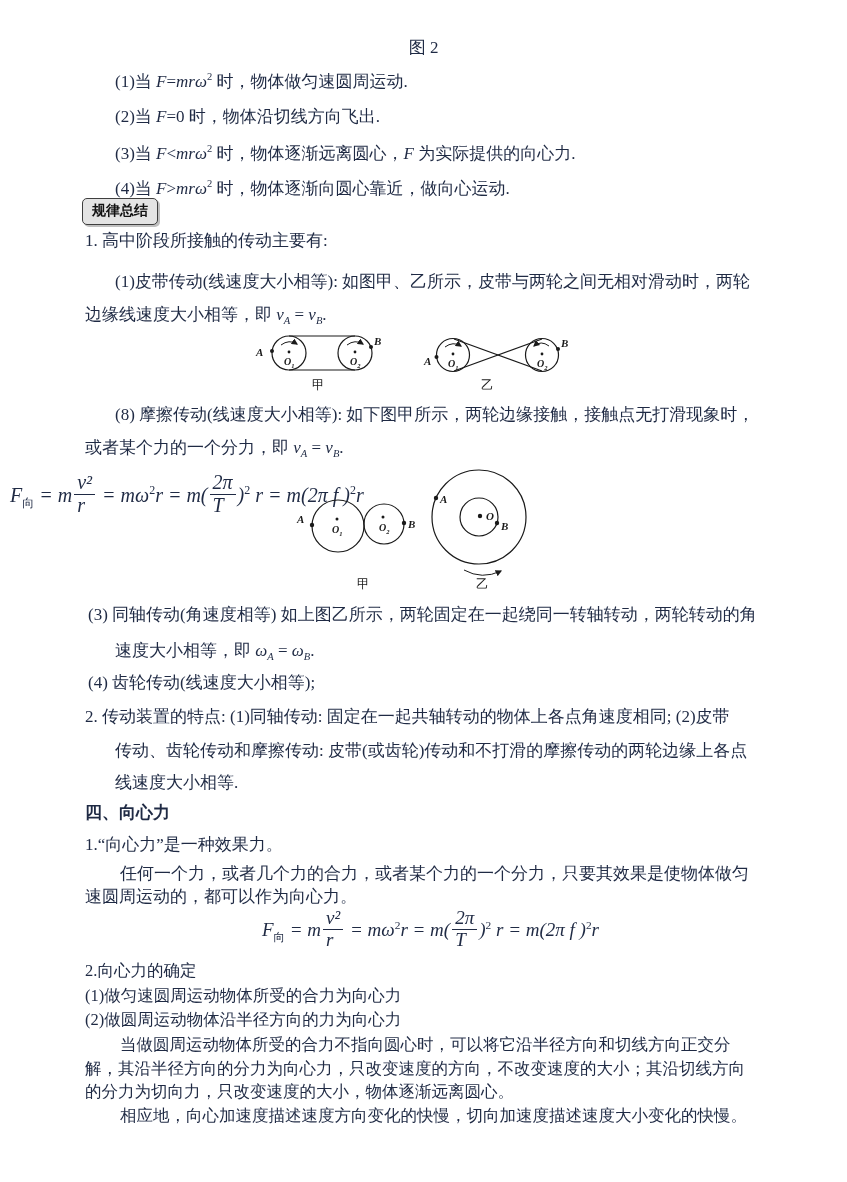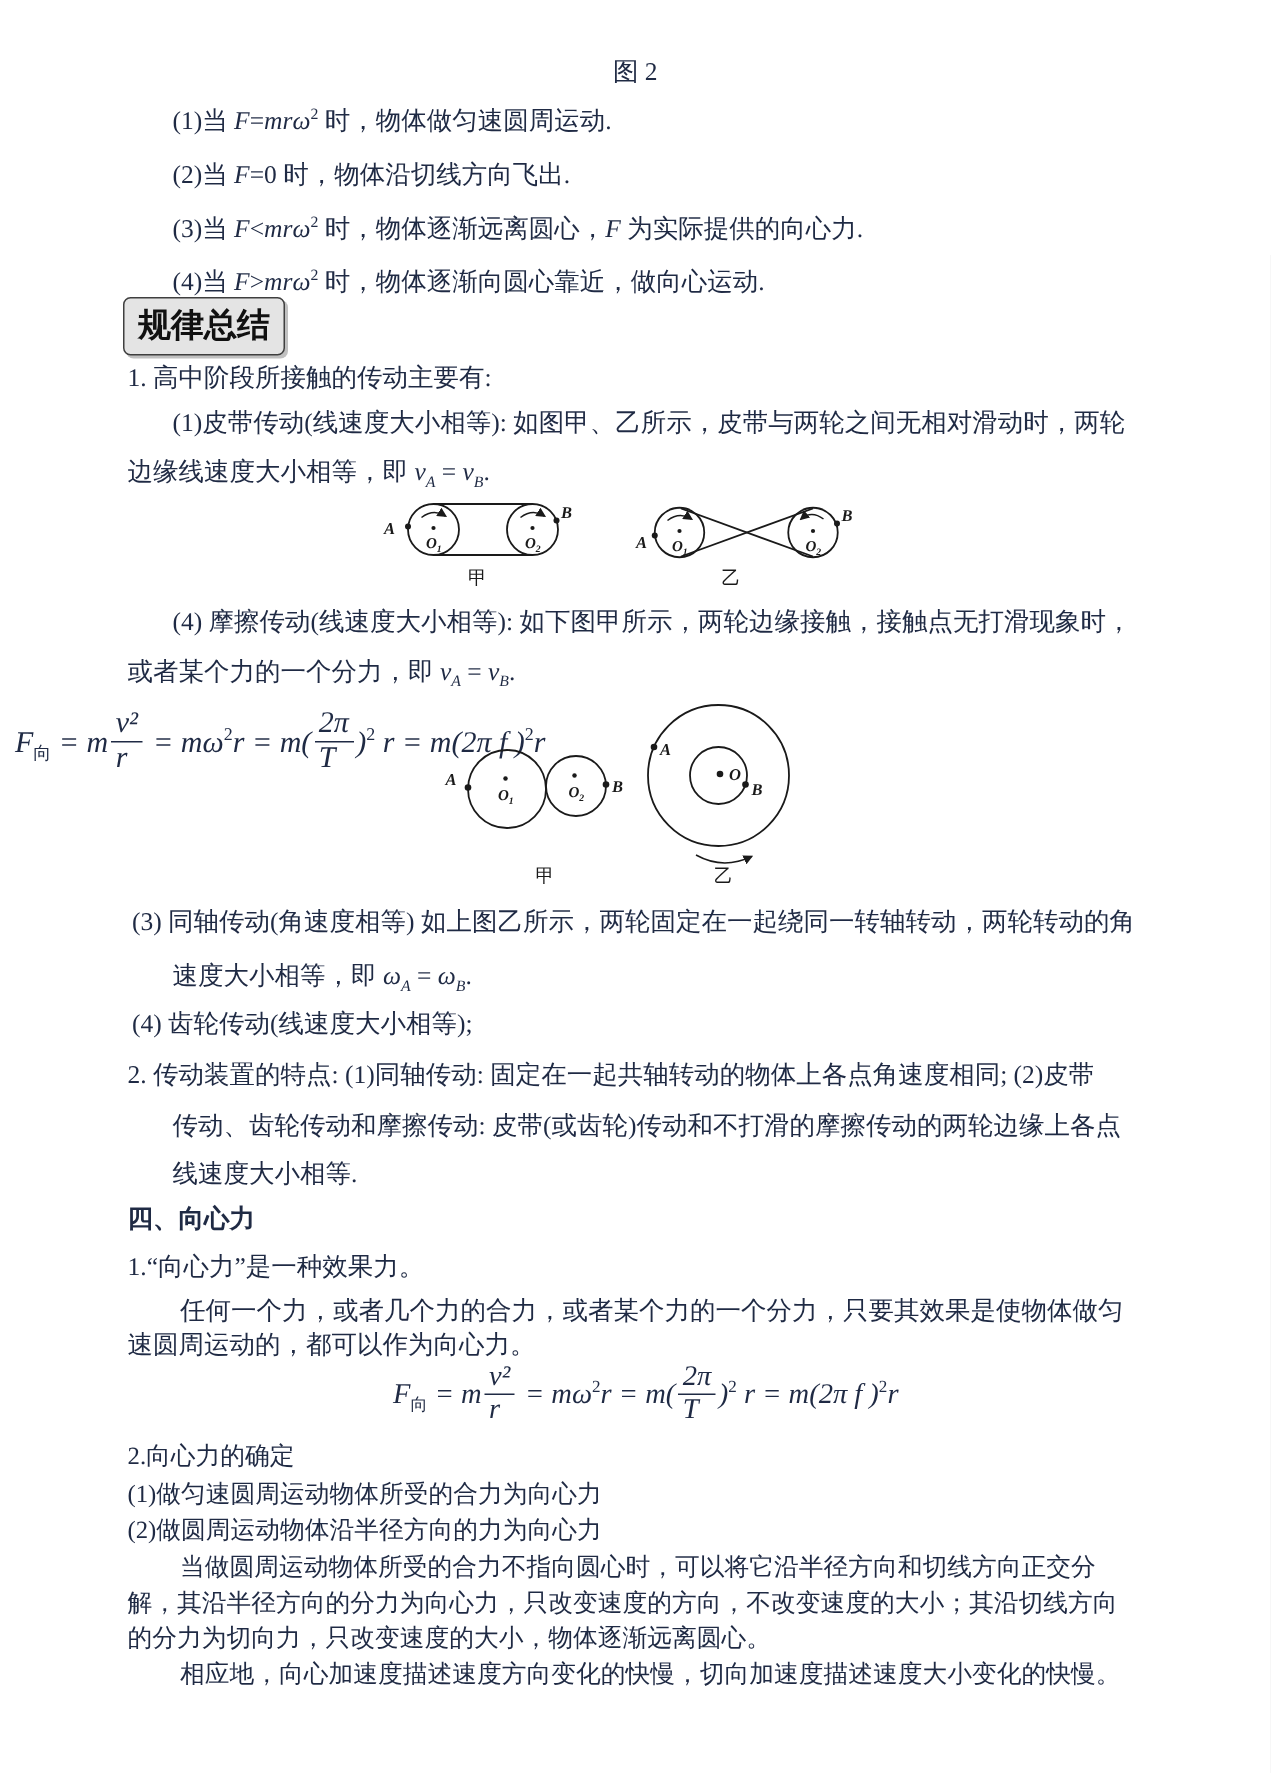--- a/index.html
+++ b/index.html
@@ -17,21 +17,21 @@
   .s16{font-size:16.5px;}
   .center{left:0; width:847px; text-align:center;}
   .bold-hei{font-family:"Liberation Sans","DejaVu Sans",sans-serif; font-weight:bold;}
   .it{font-family:"Liberation Serif",serif; font-style:italic;}
   .line sup{font-family:"Liberation Serif",serif; font-size:0.62em; font-style:normal;}
   .line sub{font-family:"Liberation Serif",serif; font-size:0.62em; font-style:italic;}
   sub.cjk{font-style:normal; font-size:0.55em;}
   .rule-box{
     position:absolute; left:82px; top:198px;
     font-family:"Liberation Sans","DejaVu Sans",sans-serif;
-    font-weight:bold; font-size:22px; color:#111;
+    font-weight:bold; font-size:14px; color:#111;
     background:var(--badge-bg); border:1.6px solid var(--badge-border);
     border-radius:5px; padding:3px 9px 4px 9px;
     box-shadow:2px 2px 0 rgba(140,140,140,.55);
   }
   .formula{
     position:absolute; white-space:nowrap;
     font-family:"Liberation Serif",serif; font-style:italic;
   }
   .formula span{font-style:italic;}
   .formula sup{font-size:0.6em; font-style:normal;}
@@ -68,21 +68,21 @@
 
   <div class="line center" style="top:37px">图 2</div>
 
   <div class="line" style="left:115px; top:70px"><span>(1)当 </span><span class="it">F</span><span>=</span><span class="it">mrω</span><sup>2</sup><span> 时，物体做匀速圆周运动.</span></div>
   <div class="line" style="left:115px; top:106px"><span>(2)当 </span><span class="it">F</span><span>=0 时，物体沿切线方向飞出.</span></div>
   <div class="line" style="left:115px; top:142px"><span>(3)当 </span><span class="it">F</span><span>&lt;</span><span class="it">mrω</span><sup>2</sup><span> 时，物体逐渐远离圆心，</span><span class="it">F</span><span> 为实际提供的向心力.</span></div>
   <div class="line" style="left:115px; top:177px"><span>(4)当 </span><span class="it">F</span><span>&gt;</span><span class="it">mrω</span><sup>2</sup><span> 时，物体逐渐向圆心靠近，做向心运动.</span></div>
 
   <div class="rule-box">规律总结</div>
 
-  <div class="line" style="left:85px;  top:241px">1.  高中阶段所接触的传动主要有:</div>
+  <div class="line" style="left:85px;  top:230px">1.  高中阶段所接触的传动主要有:</div>
   <div class="line" style="left:115px; top:271px">(1)皮带传动(线速度大小相等): 如图甲、乙所示，皮带与两轮之间无相对滑动时，两轮</div>
   <div class="line" style="left:85px;  top:304px"><span>边缘线速度大小相等，即 </span><span class="it">v</span><sub>A</sub><span> = </span><span class="it">v</span><sub>B</sub><span>.</span></div>
 
   <svg style="left:250px; top:328px" width="132" height="66" viewBox="0 0 132 66">
     <line class="ink" x1="39" y1="8" x2="105" y2="8"></line>
     <line class="ink" x1="39" y1="42" x2="105" y2="42"></line>
     <circle class="ink" cx="39" cy="25" r="17" fill="#fff"></circle>
     <circle class="ink" cx="105" cy="25" r="17" fill="#fff"></circle>
     <path class="ink" d="M31,17 Q39,11 47,16" marker-end="url(#arr)" style="stroke-width:1"></path>
     <path class="ink" d="M97,17 Q105,11 113,16" marker-end="url(#arr)" style="stroke-width:1"></path>
@@ -108,21 +108,21 @@
     <text class="ptlabel" x="1" y="37">A</text>
     <circle class="dot" cx="135" cy="21" r="2"></circle>
     <text class="ptlabel" x="138" y="19">B</text>
     <circle class="dot" cx="30" cy="26" r="1.4"></circle>
     <text class="olabel" x="25" y="39"><tspan>O</tspan><tspan class="osub" dy="3">1</tspan></text>
     <circle class="dot" cx="119" cy="26" r="1.4"></circle>
     <text class="olabel" x="114" y="39"><tspan>O</tspan><tspan class="osub" dy="3">2</tspan></text>
     <text class="cjk-label" x="58" y="61">乙</text>
   </svg>
 
-  <div class="line" style="left:115px; top:404px">(4) 摩擦传动(线速度大小相等): 如下图甲所示，两轮边缘接触，接触点无打滑现象时，</div>
+  <div class="line" style="left:115px; top:404px">(8) 摩擦传动(线速度大小相等): 如下图甲所示，两轮边缘接触，接触点无打滑现象时，</div>
   <div class="line" style="left:85px;  top:437px"><span>或者某个力的一个分力，即 </span><span class="it">v</span><sub>A</sub><span> = </span><span class="it">v</span><sub>B</sub><span>.</span></div>
 
   <div class="formula f-side"><span>F</span><sub class="cjk">向</sub><span> = </span><span>m</span><span class="frac"><span class="num">v²</span><span class="den">r</span></span><span> = </span><span>mω</span><sup>2</sup><span>r</span><span> = </span><span>m(</span><span class="frac"><span class="num">2π</span><span class="den">T</span></span><span>)</span><sup>2</sup><span> r</span><span> = </span><span>m(2π f )</span><sup>2</sup><span>r</span></div>
 
   <svg style="left:295px; top:467px" width="130" height="126" viewBox="0 0 130 126">
     <circle class="ink" cx="43" cy="59" r="26"></circle>
     <circle class="ink" cx="89" cy="57" r="20"></circle>
     <circle class="dot" cx="17" cy="58" r="2.2"></circle>
     <text class="ptlabel" x="2" y="56">A</text>
     <circle class="dot" cx="109" cy="56" r="2.2"></circle>

